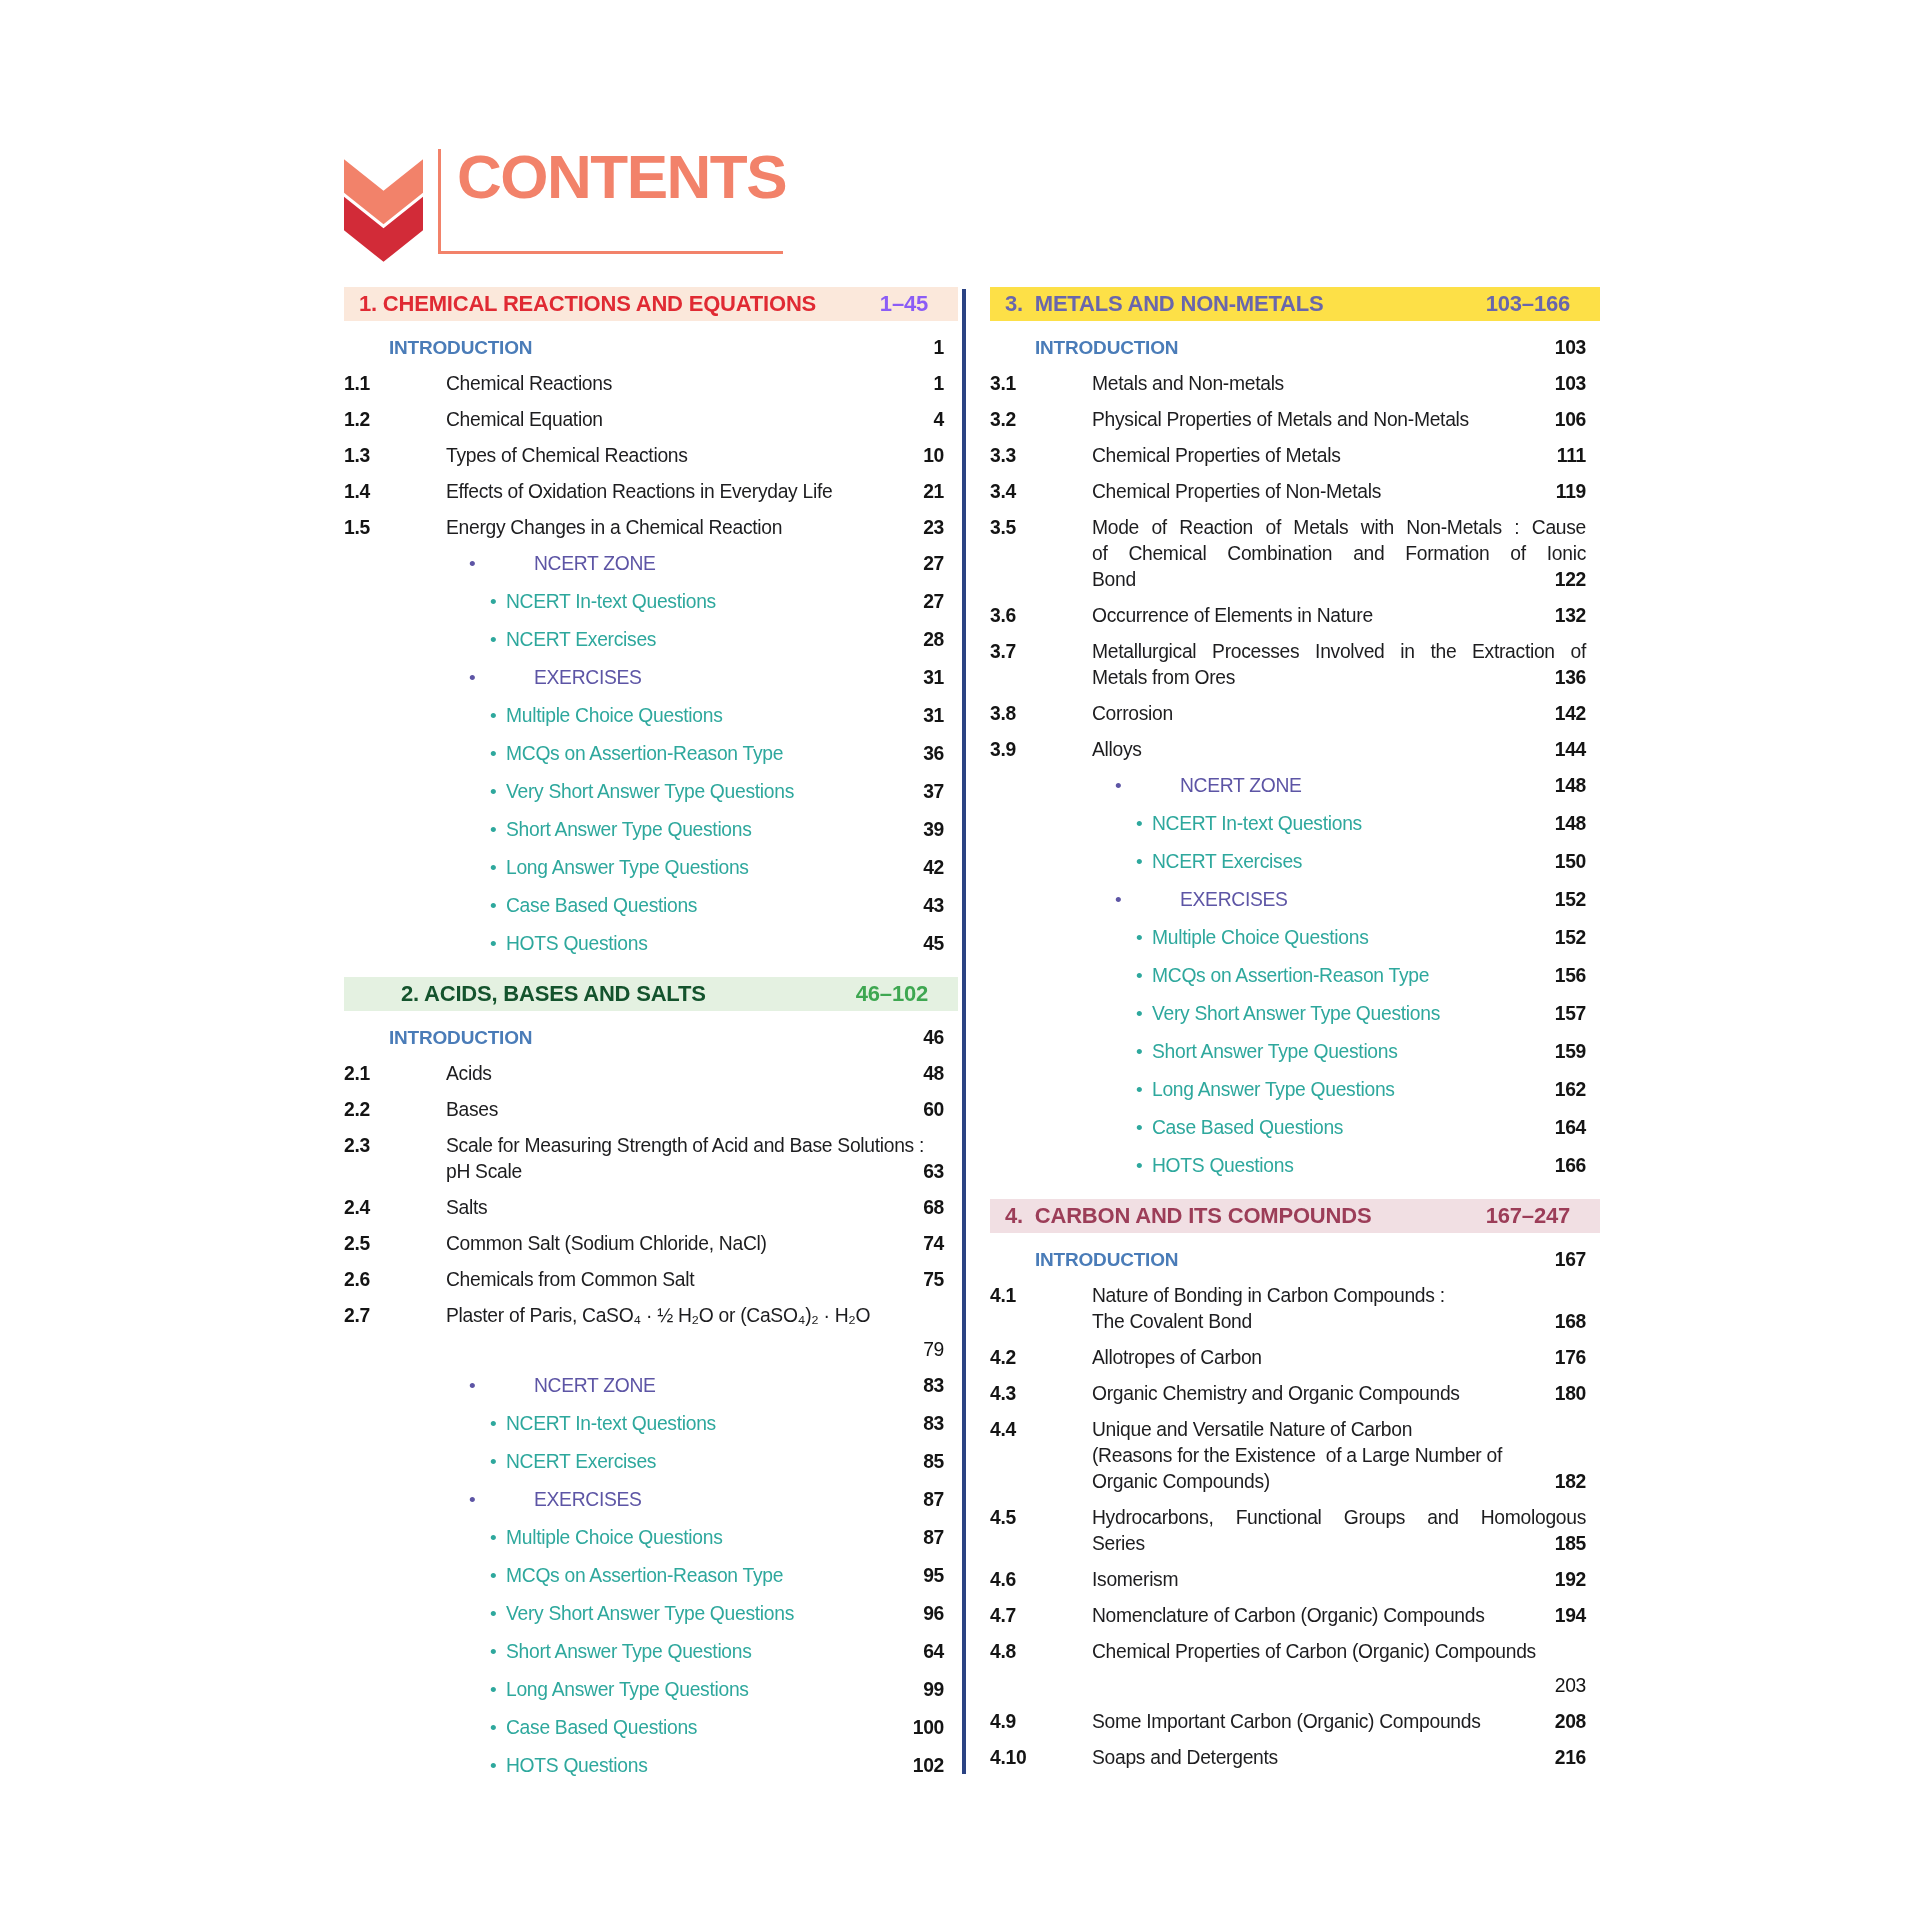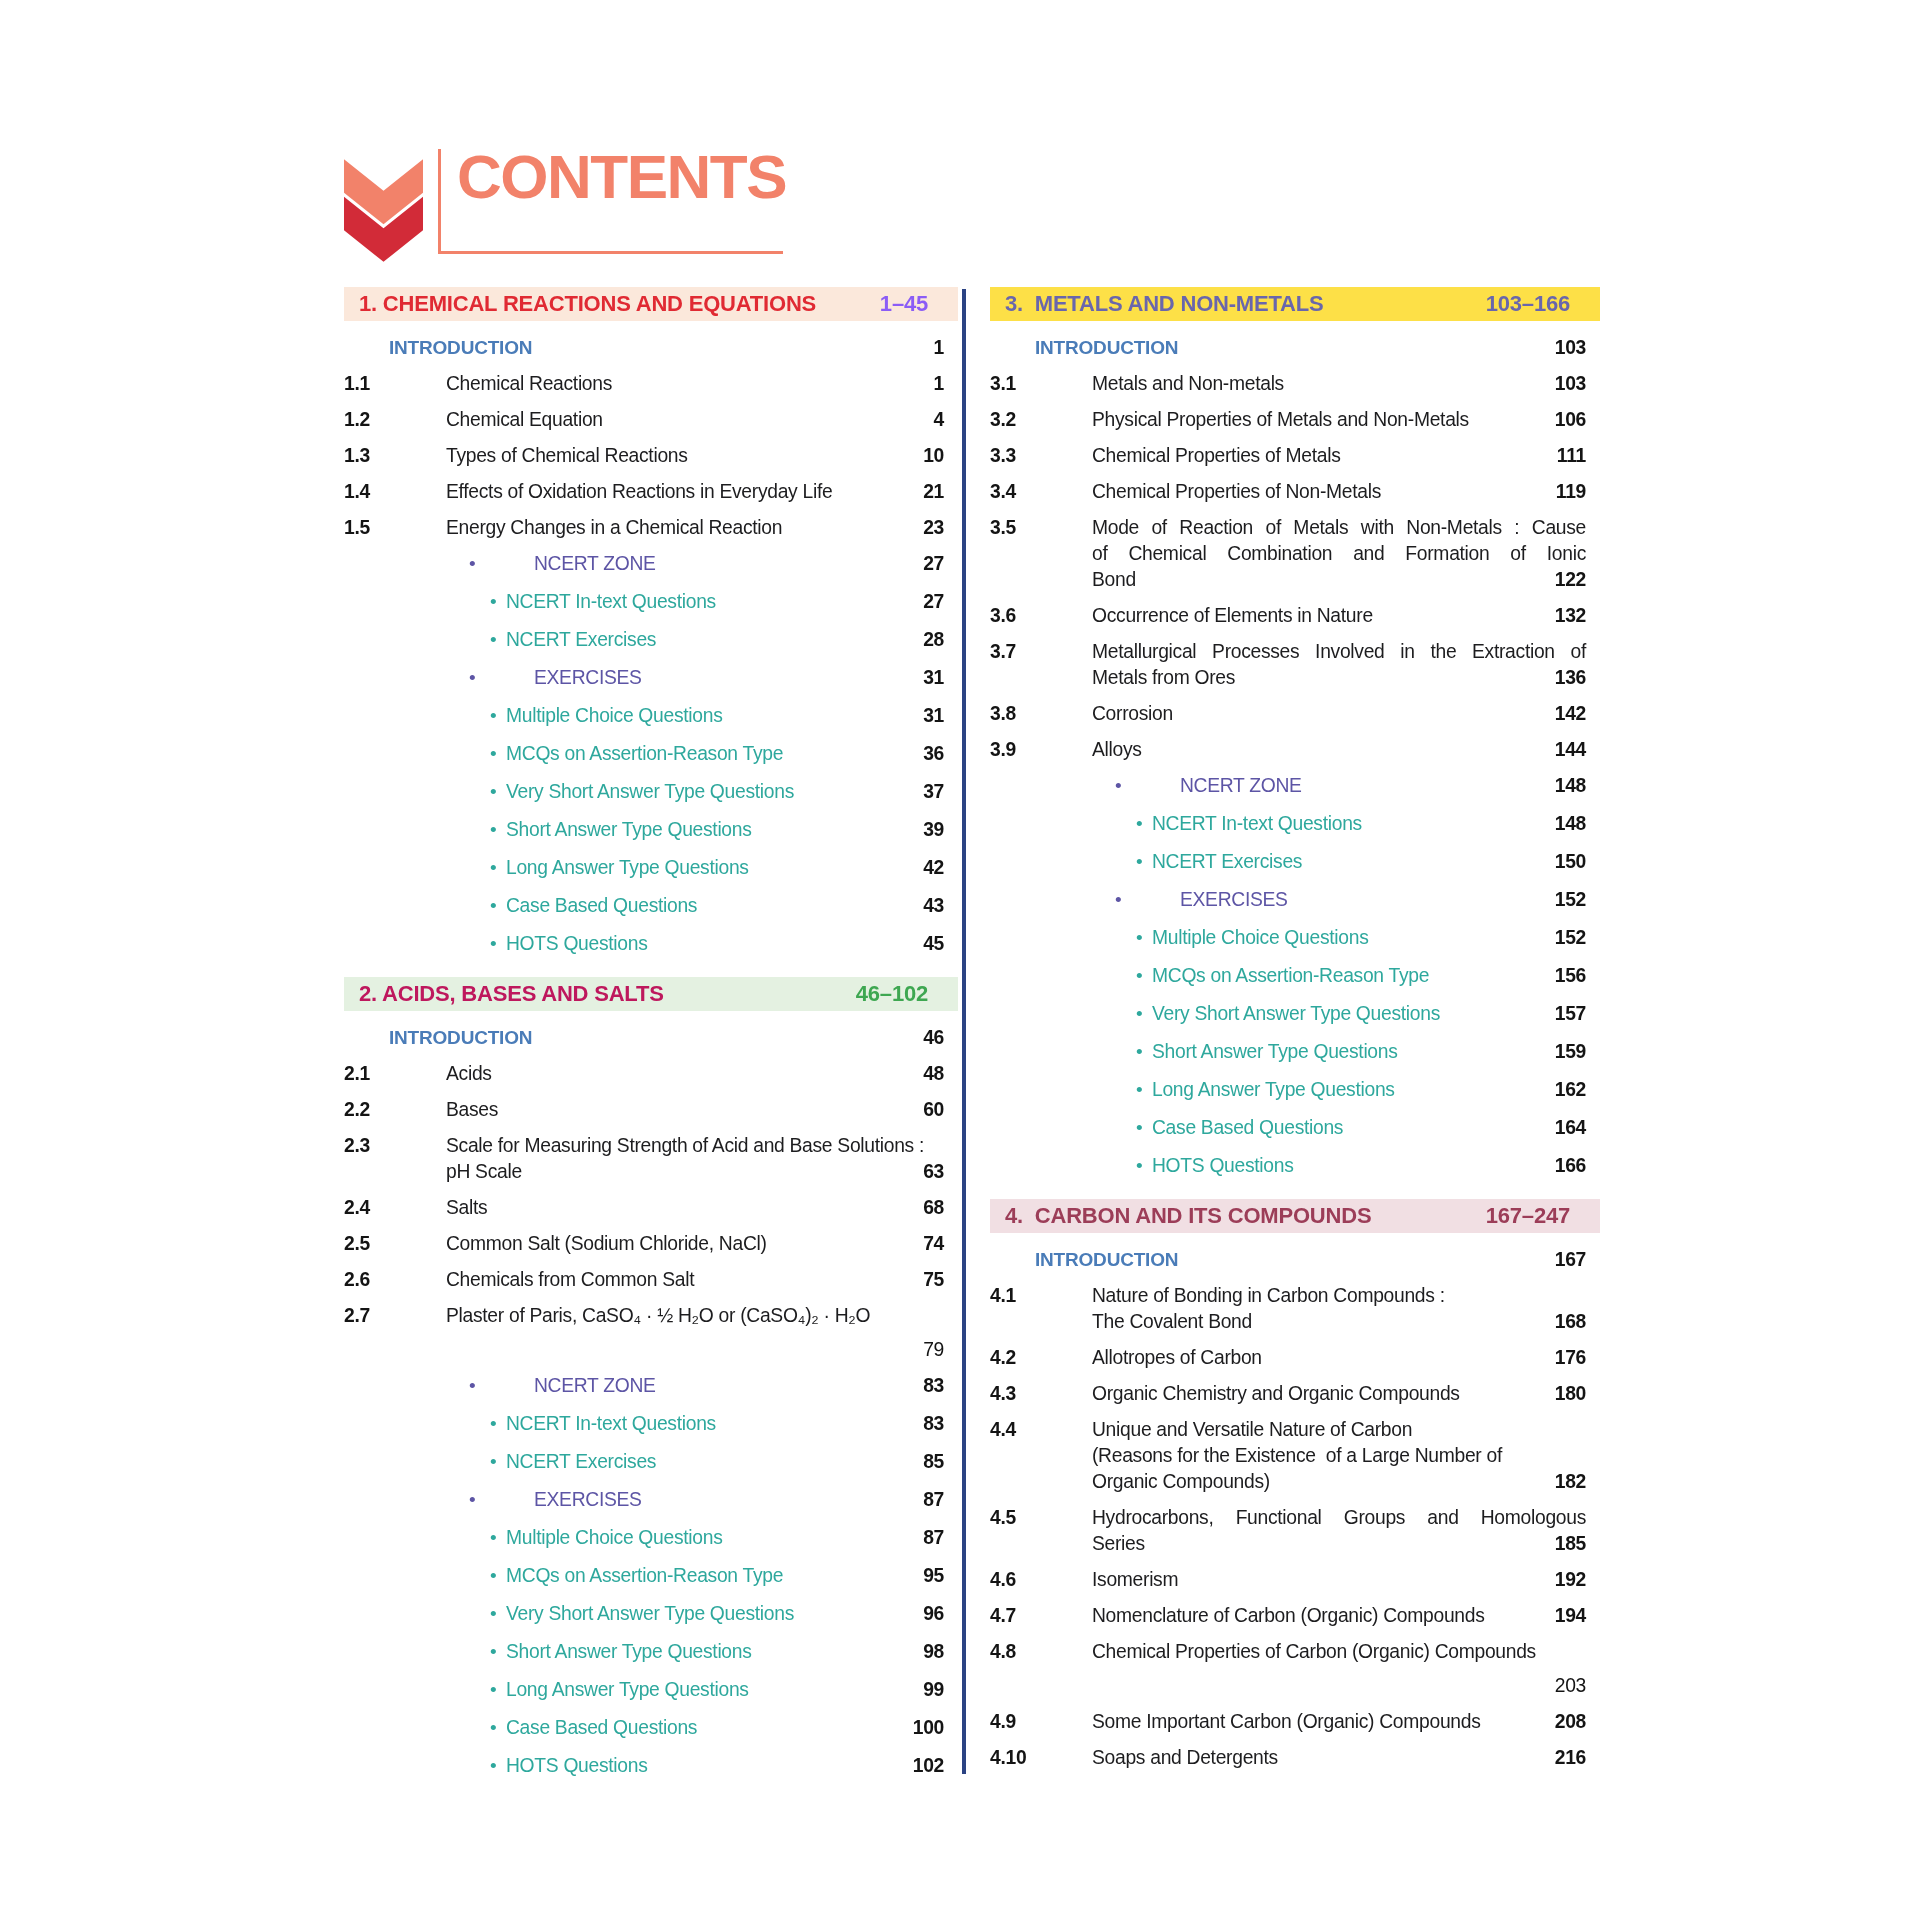--- a/index.html
+++ b/index.html
@@ -121,21 +121,21 @@
         <div class="row sub-row"><span class="bullet">•</span><span class="sub-label">Multiple Choice Questions</span><span class="page-num">31</span></div>
         <div class="row sub-row"><span class="bullet">•</span><span class="sub-label">MCQs on Assertion-Reason Type</span><span class="page-num">36</span></div>
         <div class="row sub-row"><span class="bullet">•</span><span class="sub-label">Very Short Answer Type Questions</span><span class="page-num">37</span></div>
         <div class="row sub-row"><span class="bullet">•</span><span class="sub-label">Short Answer Type Questions</span><span class="page-num">39</span></div>
         <div class="row sub-row"><span class="bullet">•</span><span class="sub-label">Long Answer Type Questions</span><span class="page-num">42</span></div>
         <div class="row sub-row"><span class="bullet">•</span><span class="sub-label">Case Based Questions</span><span class="page-num">43</span></div>
         <div class="row sub-row"><span class="bullet">•</span><span class="sub-label">HOTS Questions</span><span class="page-num">45</span></div>
       </section>
       <section class="chapter-block">
         <div class="band" style="background: rgb(228, 241, 225);">
-          <span class="band-title" style="color: #be185d;">2. ACIDS, BASES AND SALTS</span>
+          <span class="band-title" style="color: #14532d; margin-left: 42px;">2. ACIDS, BASES AND SALTS</span>
           <span class="band-pages" style="color: rgb(62, 167, 81);">46–102</span>
         </div>
         <div class="row intro-row"><span class="intro-label">INTRODUCTION</span><span class="page-num">46</span></div>
         <div class="row item-row">
           <span class="num">2.1</span>
           <div class="lines">
             <div class="line">Acids</div>
           </div>
           <span class="page-num">48</span>
         </div>
@@ -182,21 +182,21 @@
             <div class="line pagel">79</div>
           </div>
         </div>
         <div class="row zone-row"><span class="bullet">•</span><span class="zone-label">NCERT ZONE</span><span class="page-num">83</span></div>
         <div class="row sub-row"><span class="bullet">•</span><span class="sub-label">NCERT In-text Questions</span><span class="page-num">83</span></div>
         <div class="row sub-row"><span class="bullet">•</span><span class="sub-label">NCERT Exercises</span><span class="page-num">85</span></div>
         <div class="row zone-row"><span class="bullet">•</span><span class="zone-label">EXERCISES</span><span class="page-num">87</span></div>
         <div class="row sub-row"><span class="bullet">•</span><span class="sub-label">Multiple Choice Questions</span><span class="page-num">87</span></div>
         <div class="row sub-row"><span class="bullet">•</span><span class="sub-label">MCQs on Assertion-Reason Type</span><span class="page-num">95</span></div>
         <div class="row sub-row"><span class="bullet">•</span><span class="sub-label">Very Short Answer Type Questions</span><span class="page-num">96</span></div>
-        <div class="row sub-row"><span class="bullet">•</span><span class="sub-label">Short Answer Type Questions</span><span class="page-num">98</span></div>
+        <div class="row sub-row"><span class="bullet">•</span><span class="sub-label">Short Answer Type Questions</span><span class="page-num">64</span></div>
         <div class="row sub-row"><span class="bullet">•</span><span class="sub-label">Long Answer Type Questions</span><span class="page-num">99</span></div>
         <div class="row sub-row"><span class="bullet">•</span><span class="sub-label">Case Based Questions</span><span class="page-num">100</span></div>
         <div class="row sub-row"><span class="bullet">•</span><span class="sub-label">HOTS Questions</span><span class="page-num">102</span></div>
       </section>
     </div>
   <div class="col col-right">
       <section class="chapter-block">
         <div class="band" style="background: #fde047;">
           <span class="band-title" style="color: rgb(105, 102, 172);">3.  METALS AND NON-METALS</span>
           <span class="band-pages" style="color: rgb(105, 102, 172);">103–166</span>

